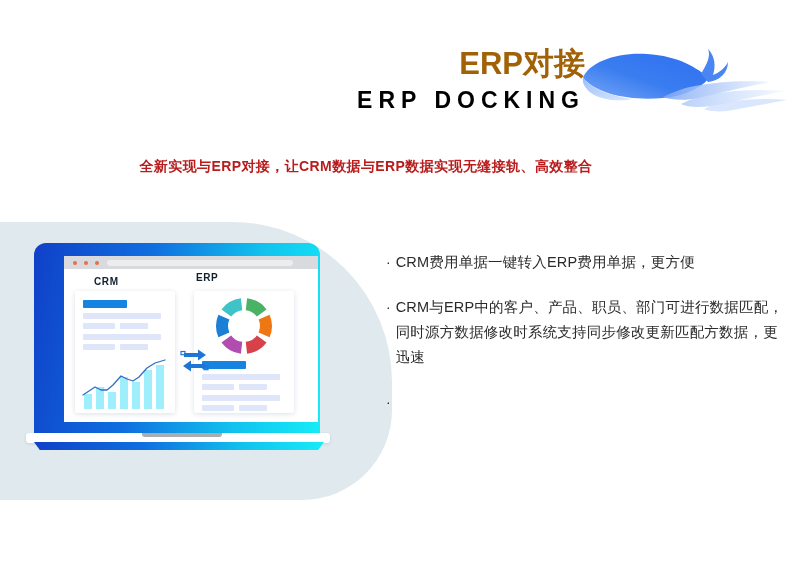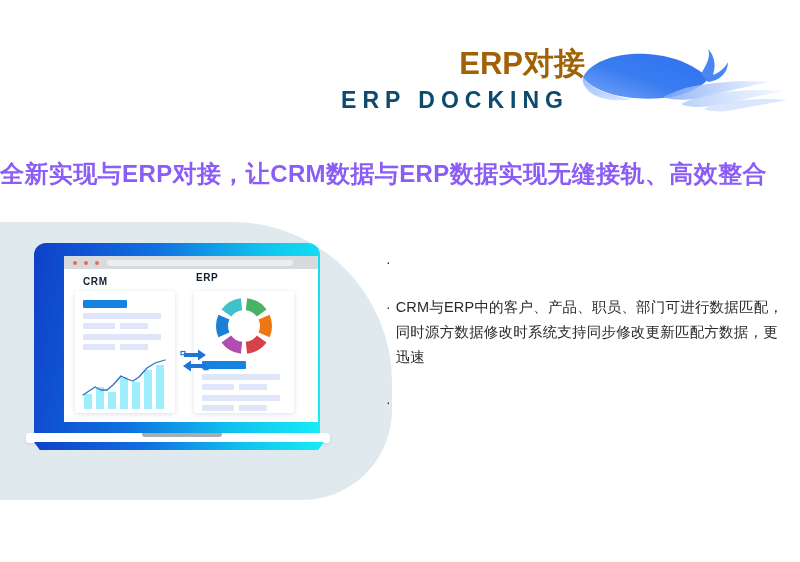--- a/index.html
+++ b/index.html
@@ -15,32 +15,32 @@
     position:absolute;left:0;top:0;width:800px;height:140px;
   }
   .title-block{
     position:absolute;left:415px;top:46px;width:170px;text-align:right;
   }
   .title-cn{
     font-size:31px;font-weight:bold;color:#a16207;
     letter-spacing:0px;line-height:36px;white-space:nowrap;
   }
   .title-en{
-    position:absolute;left:325px;top:86px;width:260px;text-align:center;
-    font-size:23px;font-weight:bold;color:#0c4a6e;
+    position:absolute;left:325px;top:86px;width:260px;text-align:right;
+    font-size:23px;font-weight:bold;color:#000000;
     letter-spacing:6px;line-height:28px;white-space:nowrap;
   }
   .whale-wrap{
     position:absolute;left:575px;top:42px;width:215px;height:80px;
   }
 
   
   .subtitle{
     position:absolute;left:0;top:158px;width:732px;text-align:center;
-    font-size:24px;font-weight:bold;color:#8b5cf6;
+    font-size:14px;font-weight:bold;color:#b91c1c;
     letter-spacing:0.4px;white-space:nowrap;
   }
 
   
   .bg-panel{
     position:absolute;left:0;top:222px;width:392px;height:278px;
     background:#dfe9ee;
     border-top-right-radius:160px;
     border-bottom-right-radius:90px;
   }
@@ -66,21 +66,21 @@
   .dot.d1{left:9px;} .dot.d2{left:20px;} .dot.d3{left:31px;}
   .addr{
     position:absolute;left:43px;top:4px;width:186px;height:6px;
     background:#eceded;border-radius:3px;
   }
 
   .pane-label{
     position:absolute;font-size:10px;font-weight:bold;color:#10202e;
     letter-spacing:0.6px;
   }
-  .lbl-crm{left:19px;top:20px;}
+  .lbl-crm{left:30px;top:20px;}
   .lbl-erp{left:132px;top:16px;}
 
   .card{
     position:absolute;background:#ffffff;border-radius:2px;
     box-shadow:0 1px 5px rgba(40,70,110,0.17);
   }
   .card-crm{left:11px;top:35px;width:100px;height:122px;}
   .card-erp{left:130px;top:35px;width:100px;height:122px;}
 
   .bar-blue{position:absolute;background:#1683e0;border-radius:1px;}
@@ -238,20 +238,21 @@
   </div>
   <div class="hinge-base"></div>
   <div class="notch"></div>
   <div class="base-edge"></div>
 </div>
 
 <div class="features">
 
   <div class="feature">
     <span class="bullet">·</span>
+    <span class="feature-text">CRM费用单据一键转入ERP费用单据，更方便</span>
   </div>
 
   <div class="feature">
     <span class="bullet">·</span>
     <span class="feature-text">CRM与ERP中的客户、产品、职员、部门可进行数据匹配，同时源方数据修改时系统支持同步修改更新匹配方数据，更迅速</span>
   </div>
 
   <div class="feature">
     <span class="bullet">·</span>
   </div>

